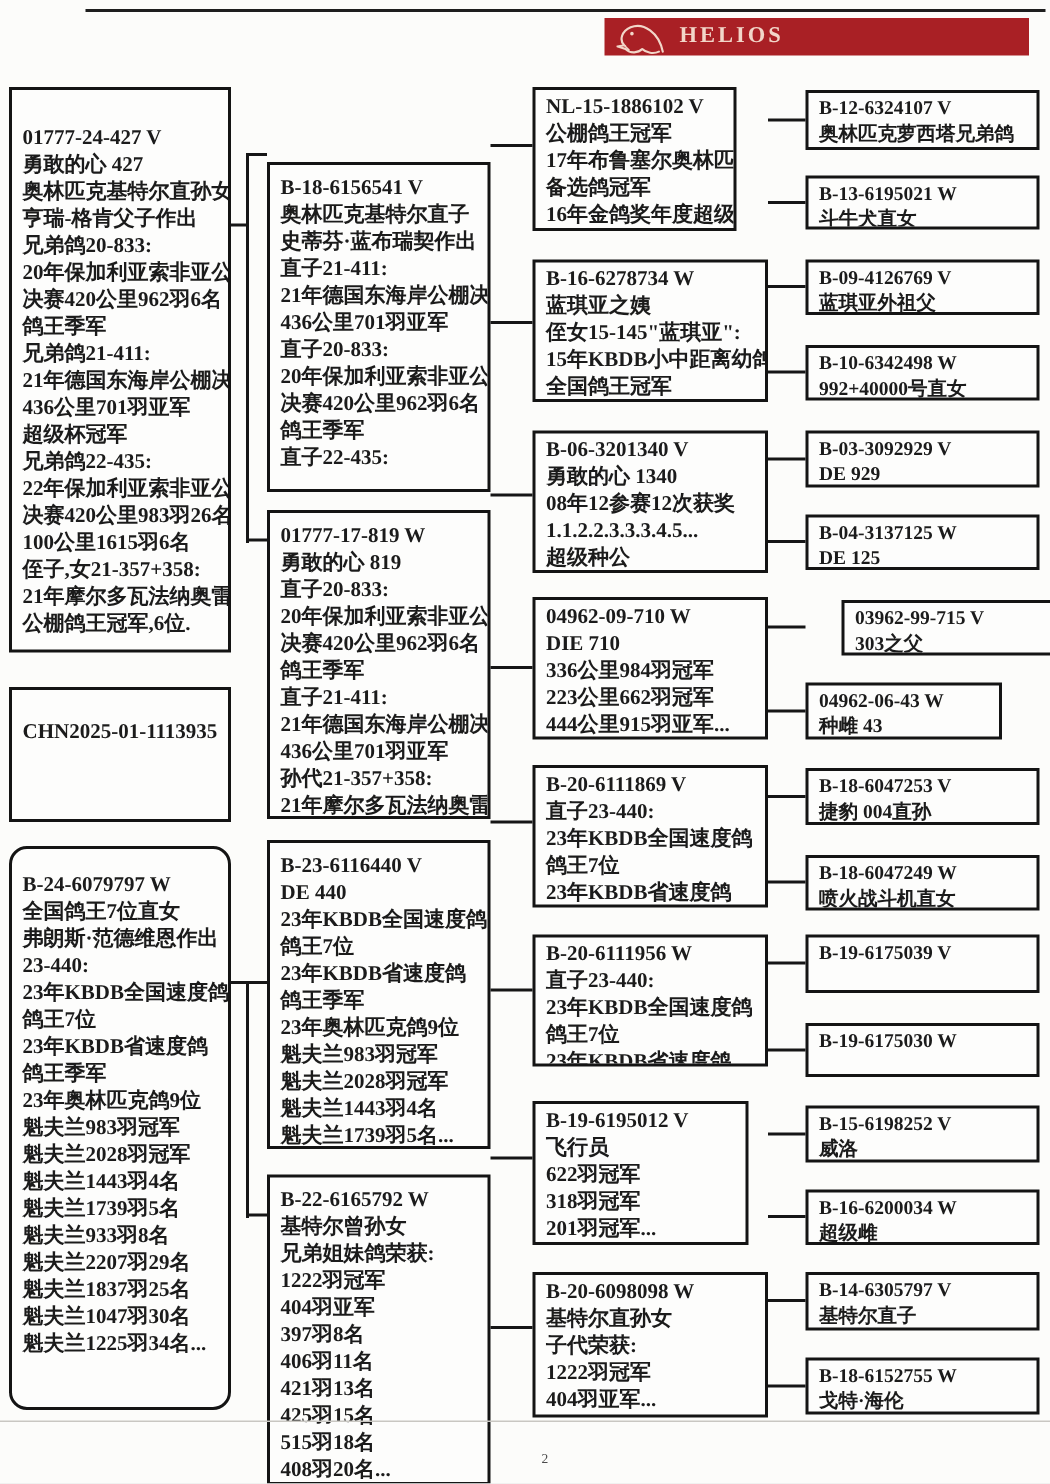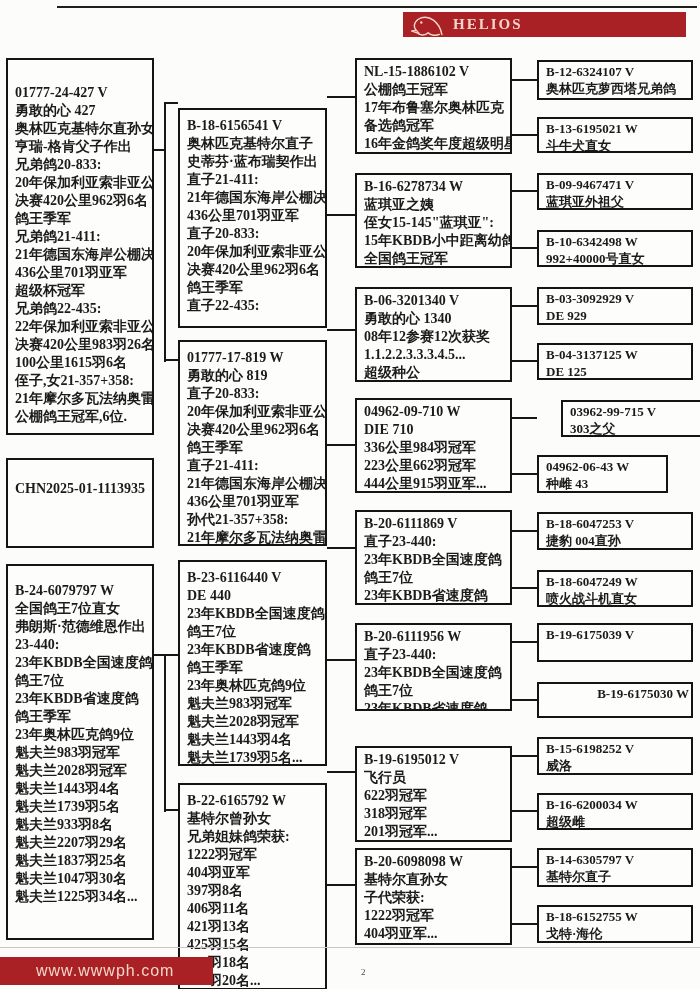--- a/index.html
+++ b/index.html
@@ -29,21 +29,21 @@
     position:absolute;box-sizing:border-box;
     border:2px solid #141414;background:#fdfdfc;
     overflow:hidden;padding-left:7px;padding-right:2px;
   }
   .pline{white-space:nowrap;font-weight:bold;font-size:14px;line-height:18px;}
   .c1 .pline,.c2 .pline{font-size:14px;line-height:18px;}
   .c3 .pline{font-size:14px;line-height:18px;}
   .c4 .pline{font-size:13px;line-height:17px;}
   .c1b1{padding-top:24px;}
   .c1b2{padding-top:20px;}
-  .c1b3{padding-top:16px;}
+  .c1b3{padding-top:16px;border-radius:12px;}
   .c2b{padding-top:7px;margin-top:48px;}
   .c3b{padding-top:3px;}
   .c4b{padding-top:1px;}
   .conn{position:absolute;background:#161616;}
   
   #footer-hairline{position:absolute;left:0;top:947px;width:700px;height:1px;background:#c9c7c2;}
   #footer-bar{
     position:absolute;left:0;top:957px;width:213px;height:28px;
     display:flex;align-items:center;
   }
@@ -158,21 +158,21 @@
         <div class="pline">兄弟姐妹鸽荣获:</div>
         <div class="pline">1222羽冠军</div>
         <div class="pline">404羽亚军</div>
         <div class="pline">397羽8名</div>
         <div class="pline">406羽11名</div>
         <div class="pline">421羽13名</div>
         <div class="pline">425羽15名</div>
         <div class="pline">515羽18名</div>
         <div class="pline">408羽20名...</div>
       </div>
-      <div class="pbox c3 c3b" style="left: 355px; top: 58px; width: 157px; height: 96px;">
+      <div class="pbox c3 c3b" style="left: 355px; top: 58px; width: 136px; height: 96px;">
         <div class="pline">NL-15-1886102 V</div>
         <div class="pline">公棚鸽王冠军</div>
         <div class="pline">17年布鲁塞尔奥林匹克</div>
         <div class="pline">备选鸽冠军</div>
         <div class="pline">16年金鸽奖年度超级明星</div>
       </div>
       <div class="pbox c3 c3b" style="left: 355px; top: 173px; width: 157px; height: 95px;">
         <div class="pline">B-16-6278734 W</div>
         <div class="pline">蓝琪亚之姨</div>
         <div class="pline">侄女15-145"蓝琪亚":</div>
@@ -200,21 +200,21 @@
         <div class="pline">鸽王7位</div>
         <div class="pline">23年KBDB省速度鸽</div>
       </div>
       <div class="pbox c3 c3b" style="left: 355px; top: 623px; width: 157px; height: 88px;">
         <div class="pline">B-20-6111956 W</div>
         <div class="pline">直子23-440:</div>
         <div class="pline">23年KBDB全国速度鸽</div>
         <div class="pline">鸽王7位</div>
         <div class="pline">23年KBDB省速度鸽</div>
       </div>
-      <div class="pbox c3 c3b" style="left: 355px; top: 734px; width: 157px; height: 96px; margin-top: 12px;">
+      <div class="pbox c3 c3b" style="left: 355px; top: 734px; width: 144px; height: 96px;">
         <div class="pline">B-19-6195012 V</div>
         <div class="pline">飞行员</div>
         <div class="pline">622羽冠军</div>
         <div class="pline">318羽冠军</div>
         <div class="pline">201羽冠军...</div>
       </div>
       <div class="pbox c3 c3b" style="left: 355px; top: 848px; width: 157px; height: 97px;">
         <div class="pline">B-20-6098098 W</div>
         <div class="pline">基特尔直孙女</div>
         <div class="pline">子代荣获:</div>
@@ -223,21 +223,21 @@
       </div>
       <div class="pbox c4 c4b" style="left: 537px; top: 60px; width: 156px; height: 40px;">
         <div class="pline">B-12-6324107 V</div>
         <div class="pline">奥林匹克萝西塔兄弟鸽</div>
       </div>
       <div class="pbox c4 c4b" style="left: 537px; top: 117px; width: 156px; height: 36px;">
         <div class="pline">B-13-6195021 W</div>
         <div class="pline">斗牛犬直女</div>
       </div>
       <div class="pbox c4 c4b" style="left: 537px; top: 173px; width: 156px; height: 37px;">
-        <div class="pline">B-09-9467471 V</div>
+        <div class="pline">B-09-4126769 V</div>
         <div class="pline">蓝琪亚外祖父</div>
       </div>
       <div class="pbox c4 c4b" style="left: 537px; top: 230px; width: 156px; height: 37px;">
         <div class="pline">B-10-6342498 W</div>
         <div class="pline">992+40000号直女</div>
       </div>
       <div class="pbox c4 c4b" style="left: 537px; top: 287px; width: 156px; height: 38px;">
         <div class="pline">B-03-3092929 V</div>
         <div class="pline">DE 929</div>
       </div>
@@ -257,21 +257,21 @@
         <div class="pline">B-18-6047253 V</div>
         <div class="pline">捷豹 004直孙</div>
       </div>
       <div class="pbox c4 c4b" style="left: 537px; top: 570px; width: 156px; height: 37px;">
         <div class="pline">B-18-6047249 W</div>
         <div class="pline">喷火战斗机直女</div>
       </div>
       <div class="pbox c4 c4b" style="left: 537px; top: 623px; width: 156px; height: 39px;">
         <div class="pline">B-19-6175039 V</div>
       </div>
-      <div class="pbox c4 c4b" style="left: 537px; top: 682px; width: 156px; height: 36px; text-align: right;">
+      <div class="pbox c4 c4b" style="left: 537px; top: 682px; width: 156px; height: 36px;">
         <div class="pline">B-19-6175030 W</div>
       </div>
       <div class="pbox c4 c4b" style="left: 537px; top: 737px; width: 156px; height: 38px;">
         <div class="pline">B-15-6198252 V</div>
         <div class="pline">威洛</div>
       </div>
       <div class="pbox c4 c4b" style="left: 537px; top: 793px; width: 156px; height: 37px;">
         <div class="pline">B-16-6200034 W</div>
         <div class="pline">超级雌</div>
       </div>
@@ -310,18 +310,15 @@
       <div class="conn" style="left: 512px; top: 587px; width: 25px; height: 2px;"></div>
       <div class="conn" style="left: 512px; top: 641px; width: 25px; height: 2px;"></div>
       <div class="conn" style="left: 512px; top: 699px; width: 25px; height: 2px;"></div>
       <div class="conn" style="left: 512px; top: 755px; width: 25px; height: 2px;"></div>
       <div class="conn" style="left: 512px; top: 810px; width: 25px; height: 2px;"></div>
       <div class="conn" style="left: 512px; top: 866px; width: 25px; height: 2px;"></div>
       <div class="conn" style="left: 512px; top: 923px; width: 25px; height: 2px;"></div>
     </div>
 
   <div id="footer-hairline"></div>
-  <div id="footer-bar" style="background: rgb(169, 32, 37);">
-    <span class="site" style="color: rgb(242, 214, 201);">www.wwwph.com</span>
-  </div>
   <div id="page-num">2</div>
 
 </div>
 
 </body></html>

